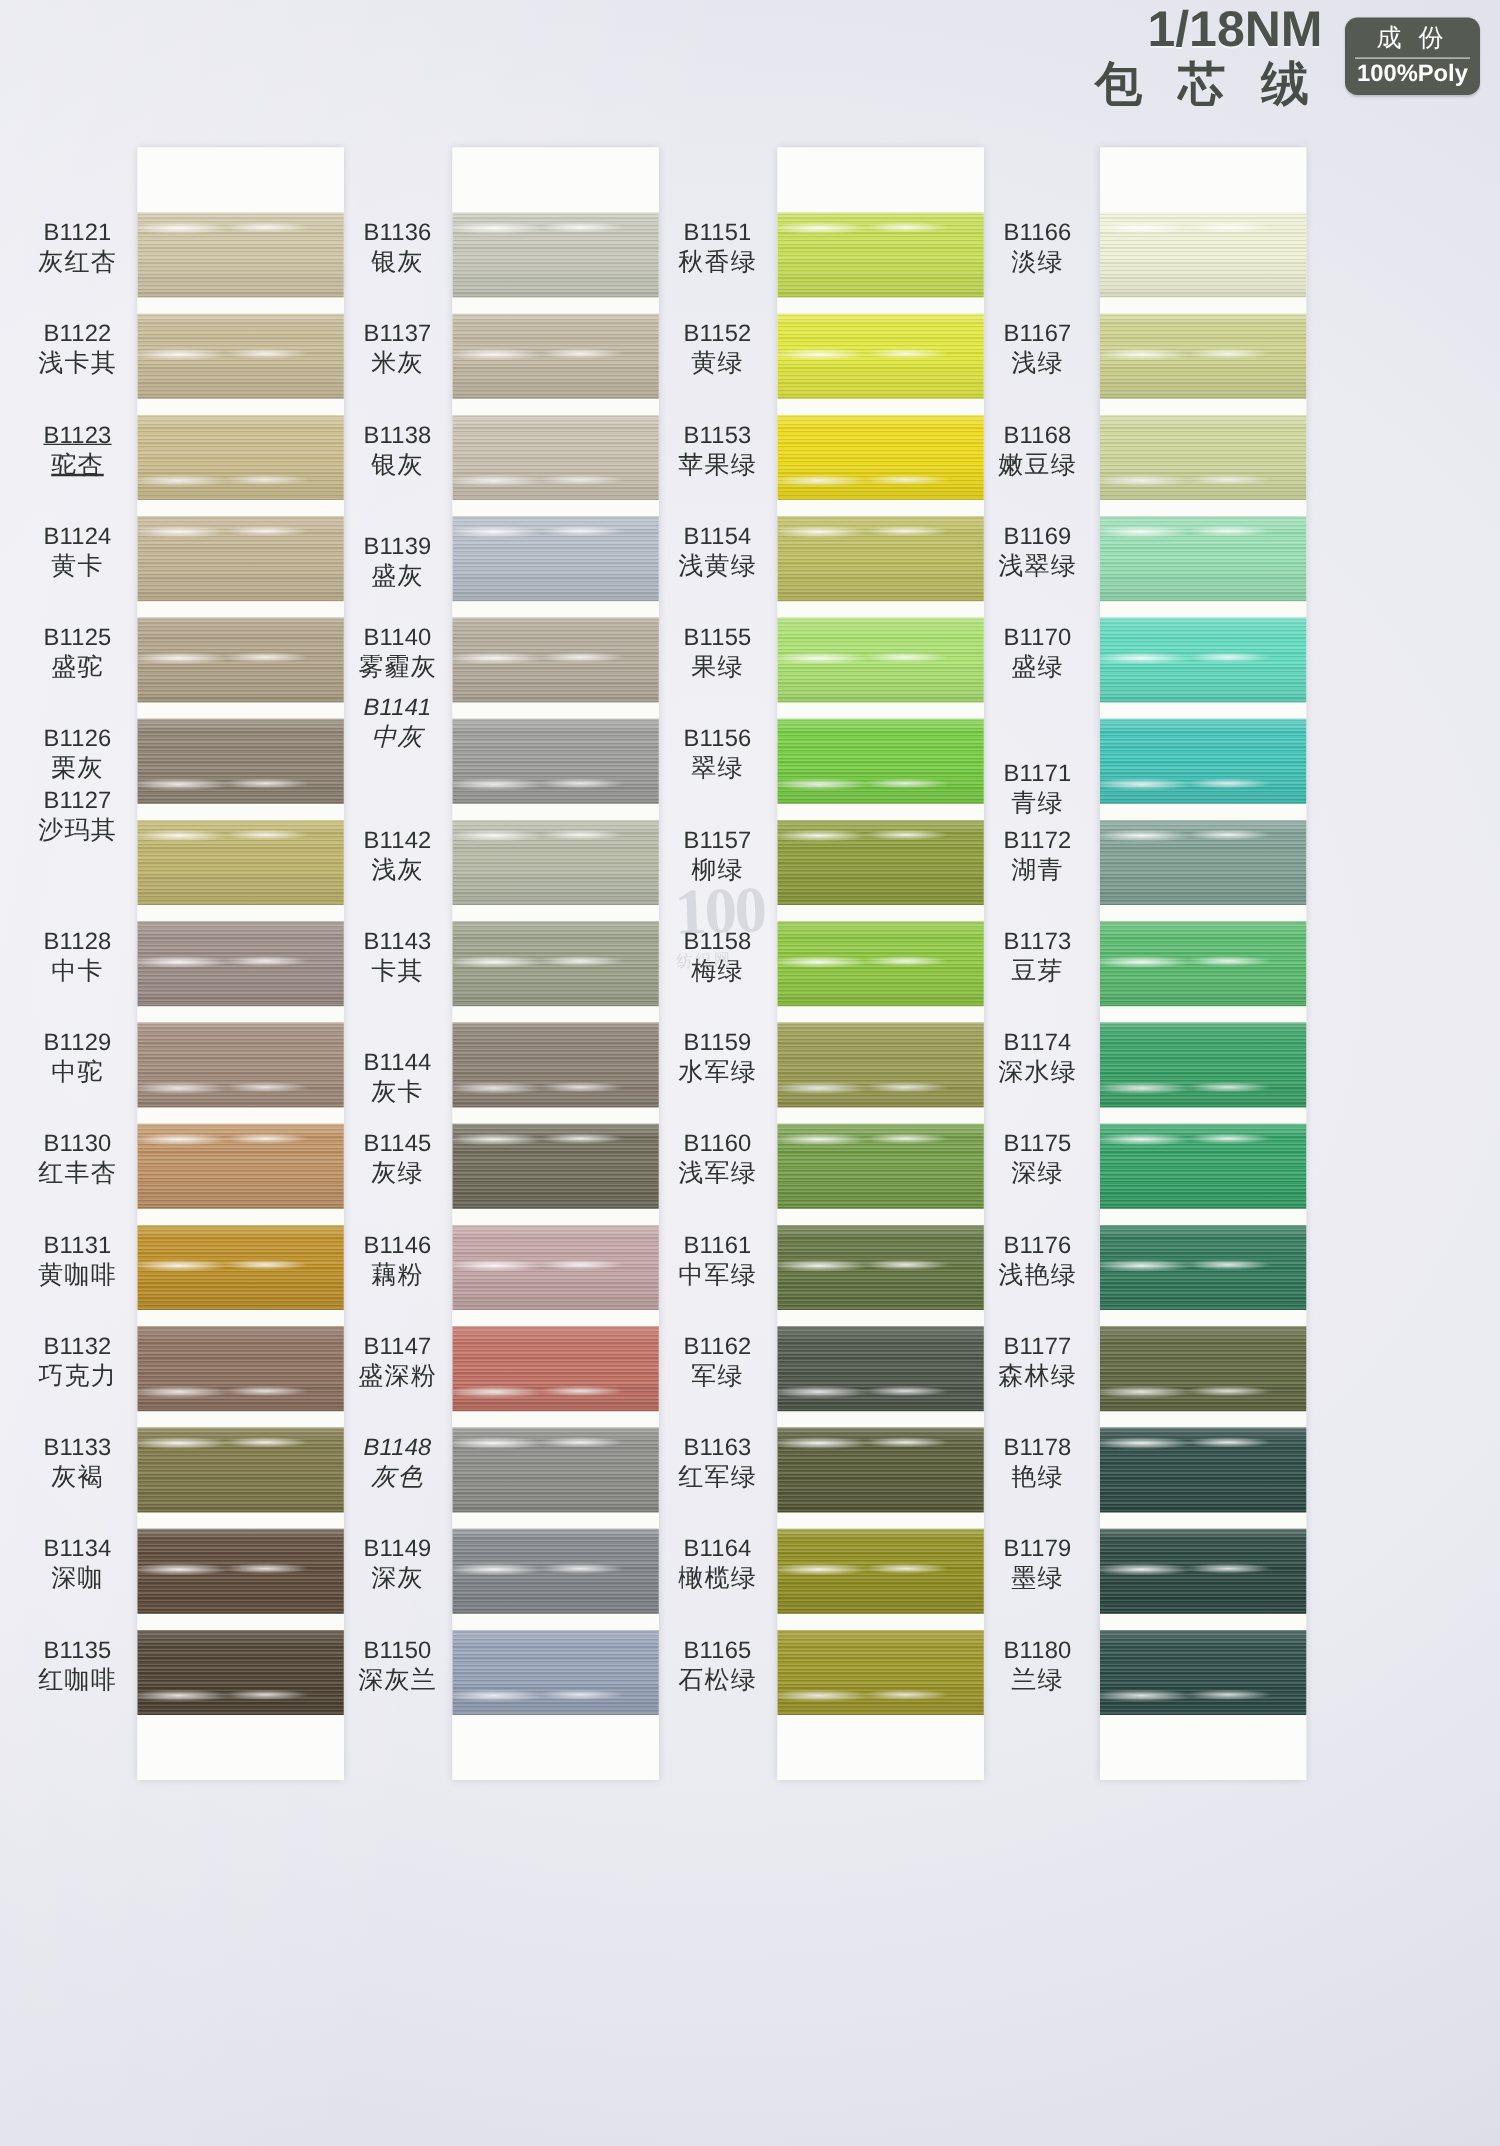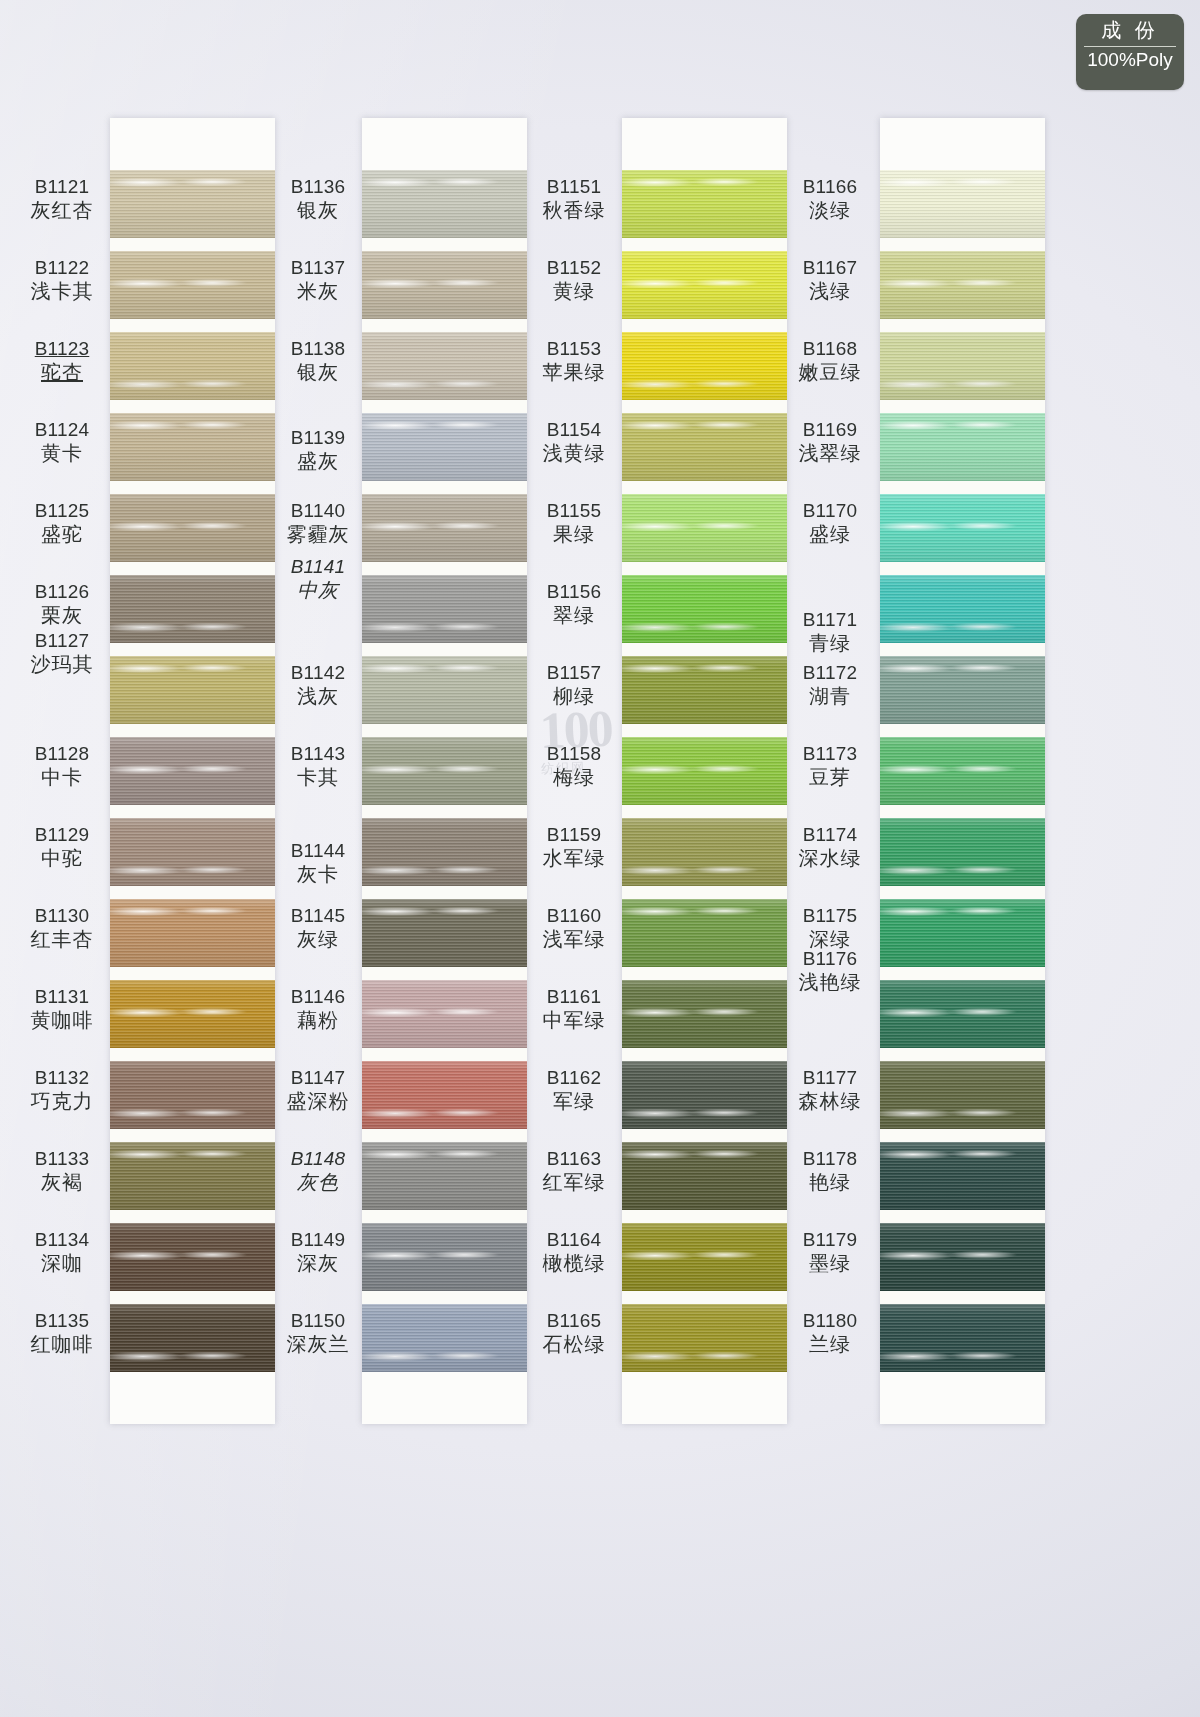--- a/index.html
+++ b/index.html
@@ -45,22 +45,23 @@
     color:#fff;
     overflow:hidden;
     box-shadow:0 1px 2px rgba(0,0,0,.18);
   }
   .badge-top{
     font-size:20px;text-align:center;padding:3px 0 2px;
     letter-spacing:4px;
   }
   .badge-rule{height:1px;background:#cfd3cb;margin:0 8px;}
   .badge-bot{
-    font-size:19px;text-align:center;padding:2px 0 19px;
+    font-size:19px;text-align:center;padding:2px 0 5px;
     letter-spacing:0px;
+    font-weight:bold;
   }
 
   
   .board{position:absolute;top:0;left:0;width:1200px;height:1717px;}
   .column{position:absolute;top:118px;}
   .col-labels{
     position:absolute;top:0;width:100px;
     text-align:center;
   }
   .label-cell{
@@ -128,20 +129,24 @@
     font-family:"Liberation Serif",serif;
   }
   .watermark small{display:block;font-size:13px;letter-spacing:2px;font-weight:normal;}
 </style>
 </head>
 <body>
 
 <div class="page-bg"></div>
 
 <div class="header">
+  <div class="header-titles">
+    <div class="title-main">1/18NM</div>
+    <div class="title-sub">包 芯 绒</div>
+  </div>
   <div class="badge">
     <div class="badge-top">成 份</div>
     <div class="badge-rule"></div>
     <div class="badge-bot">100%Poly</div>
   </div>
 </div>
 
 <div class="board" id="board">
     <div class="column" style="left: 0px;">
       <div class="card" style="left: 110px;">
@@ -622,21 +627,21 @@
           <div class="label-name">豆芽</div>
         </div>
         <div class="label-cell" style="top: 706px;">
           <div class="label-code">B1174</div>
           <div class="label-name">深水绿</div>
         </div>
         <div class="label-cell" style="top: 787px;">
           <div class="label-code">B1175</div>
           <div class="label-name">深绿</div>
         </div>
-        <div class="label-cell" style="top: 830px;">
+        <div class="label-cell" style="top: 868px;">
           <div class="label-code">B1176</div>
           <div class="label-name">浅艳绿</div>
         </div>
         <div class="label-cell" style="top: 949px;">
           <div class="label-code">B1177</div>
           <div class="label-name">森林绿</div>
         </div>
         <div class="label-cell" style="top: 1030px;">
           <div class="label-code">B1178</div>
           <div class="label-name">艳绿</div>

